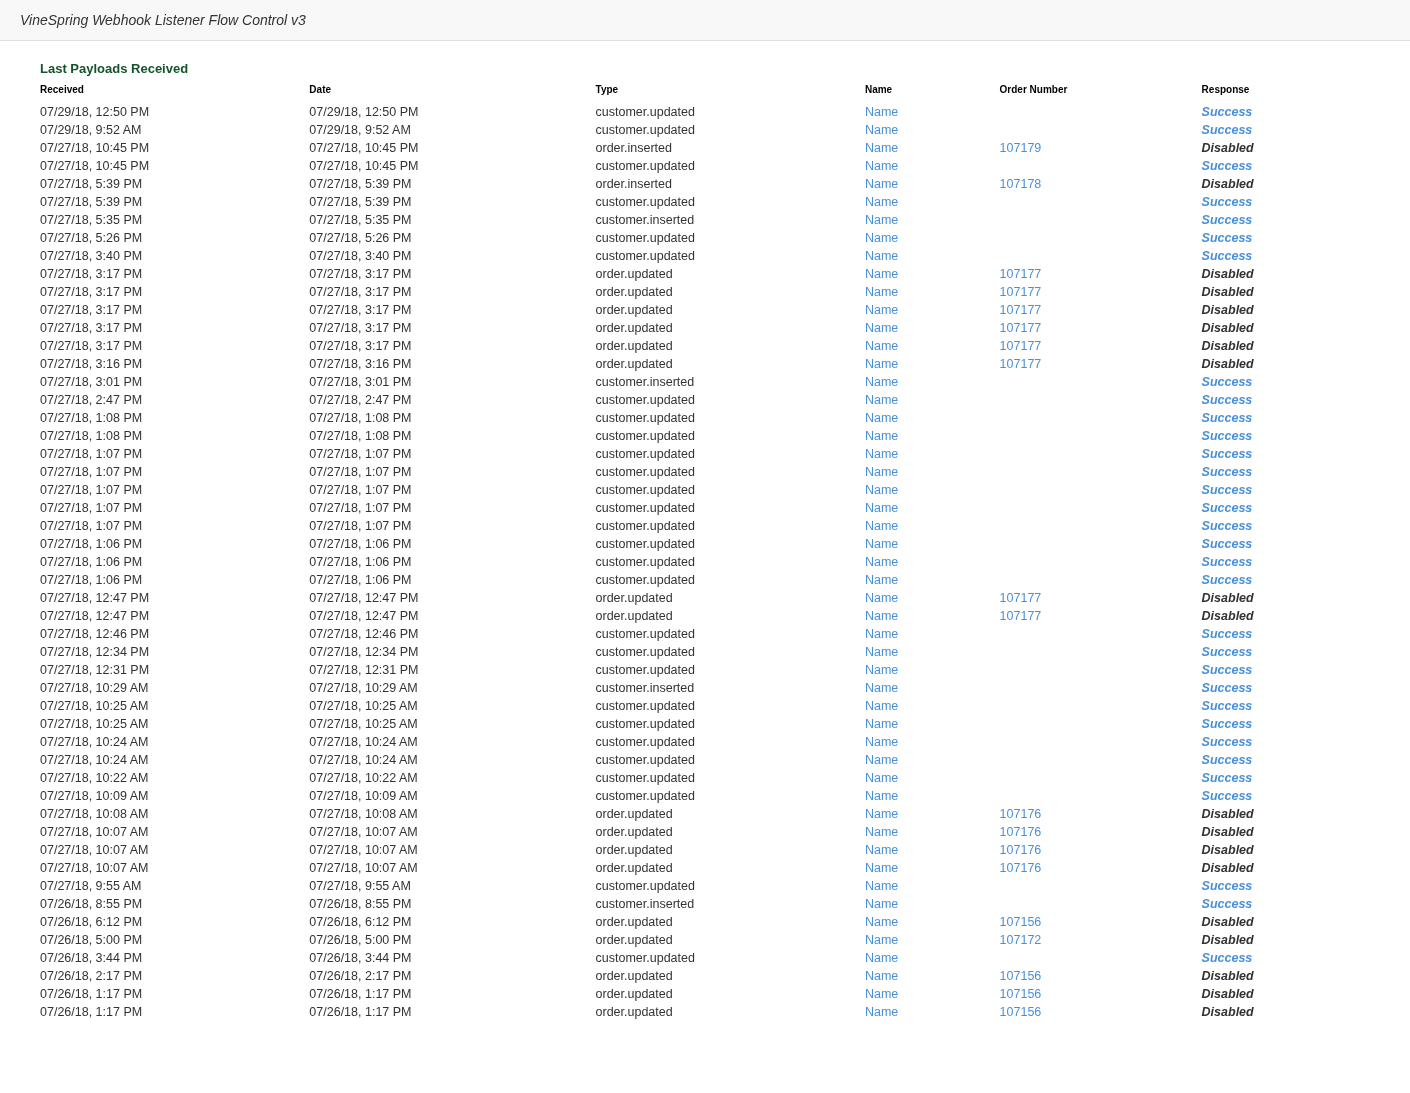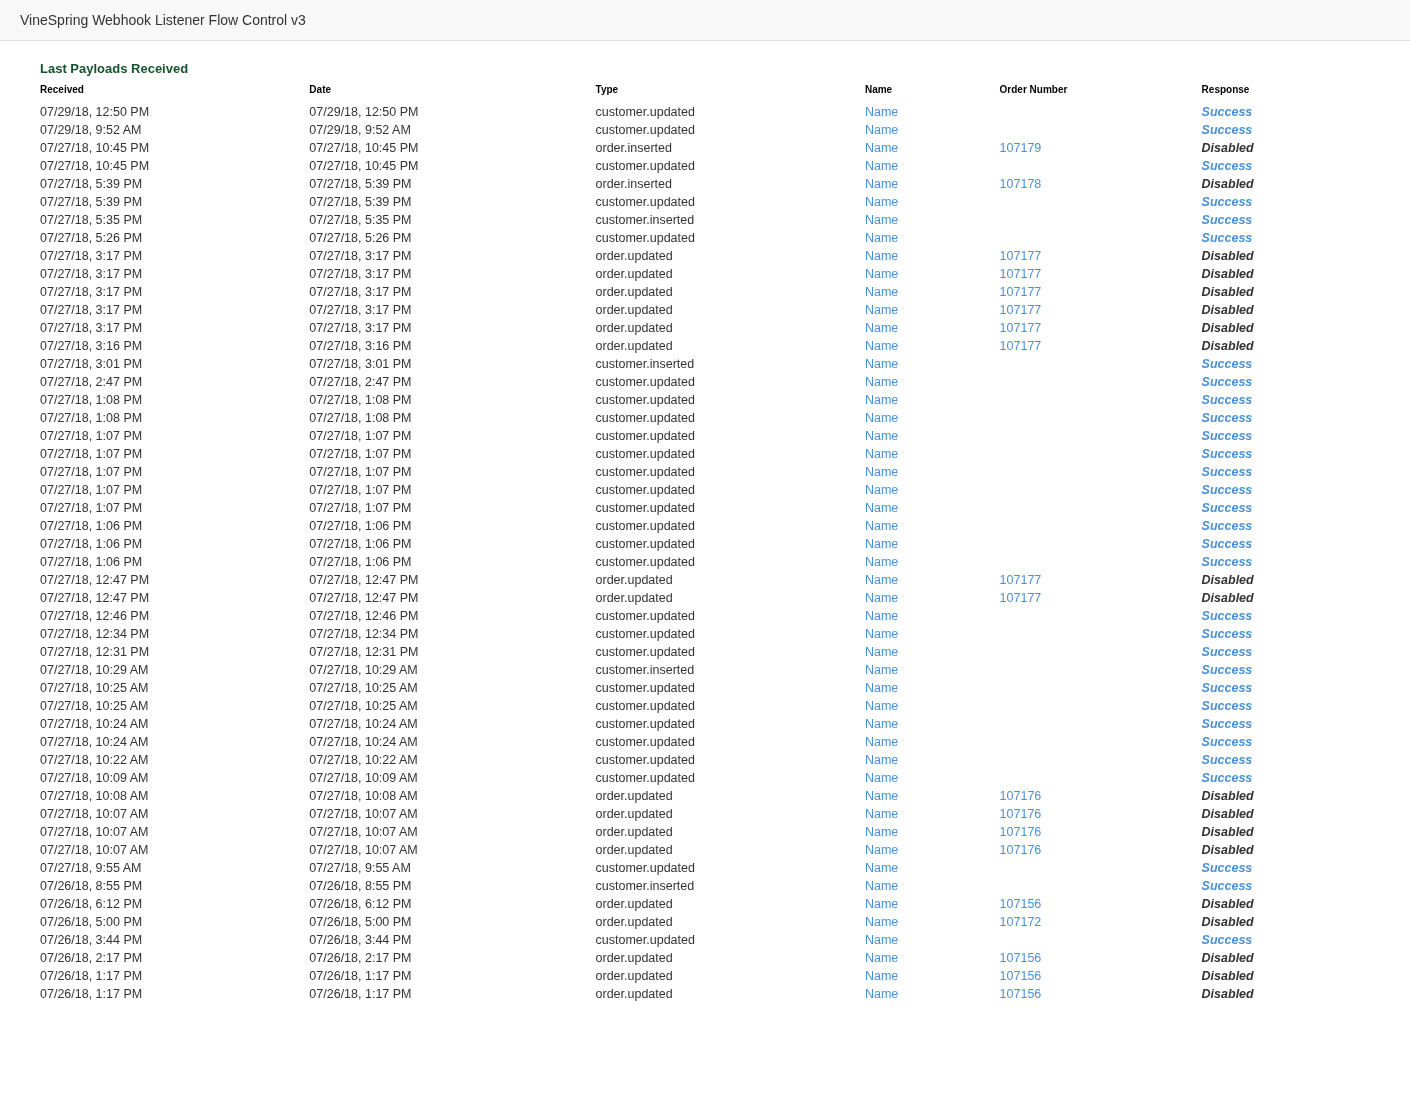--- a/index.html
+++ b/index.html
@@ -10,20 +10,21 @@
     body {
       font-family: -apple-system, BlinkMacSystemFont, 'Helvetica Neue', Arial, sans-serif;
       font-size: 13px;
       background: #ffffff;
       color: #333333;
     }
     .header {
       padding: 12px 20px;
       border-bottom: 1px solid #e0e0e0;
       background: #f8f8f8;
+      font-style: italic;
     }
     .header-title {
       font-size: 14px;
       color: #333;
     }
     .main-content {
       padding: 20px 40px;
     }
     .section-title {
       color: #14532d;
@@ -157,20 +158,28 @@
         </tr>
         <tr>
           <td class="col-received">07/27/18, 5:26 PM</td>
           <td class="col-date">07/27/18, 5:26 PM</td>
           <td class="col-type">customer.updated</td>
           <td class="col-name"><a class="name-link" href="#">Name</a></td>
           <td class="col-order"></td>
           <td class="col-response response-success">Success</td>
         </tr>
         <tr>
+          <td class="col-received">07/27/18, 3:40 PM</td>
+          <td class="col-date">07/27/18, 3:40 PM</td>
+          <td class="col-type">customer.updated</td>
+          <td class="col-name"><a class="name-link" href="#">Name</a></td>
+          <td class="col-order"></td>
+          <td class="col-response response-success">Success</td>
+        </tr>
+        <tr>
           <td class="col-received">07/27/18, 3:17 PM</td>
           <td class="col-date">07/27/18, 3:17 PM</td>
           <td class="col-type">order.updated</td>
           <td class="col-name"><a class="name-link" href="#">Name</a></td>
           <td class="col-order"><a class="order-link" href="#">107177</a></td>
           <td class="col-response response-disabled">Disabled</td>
         </tr>
         <tr>
           <td class="col-received">07/27/18, 3:17 PM</td>
           <td class="col-date">07/27/18, 3:17 PM</td>

